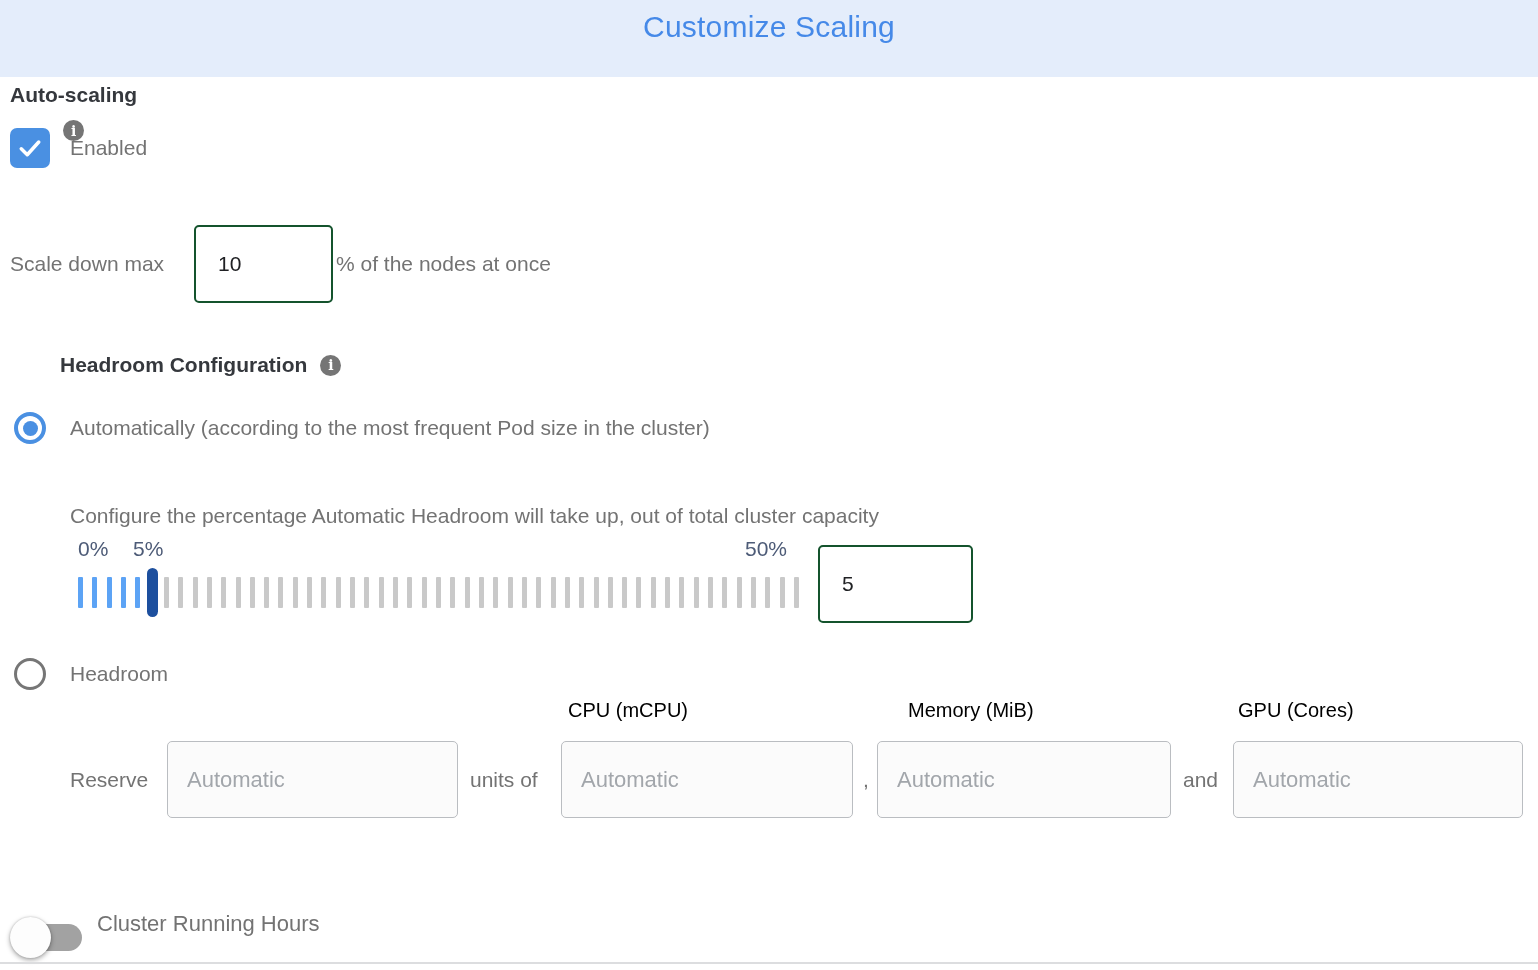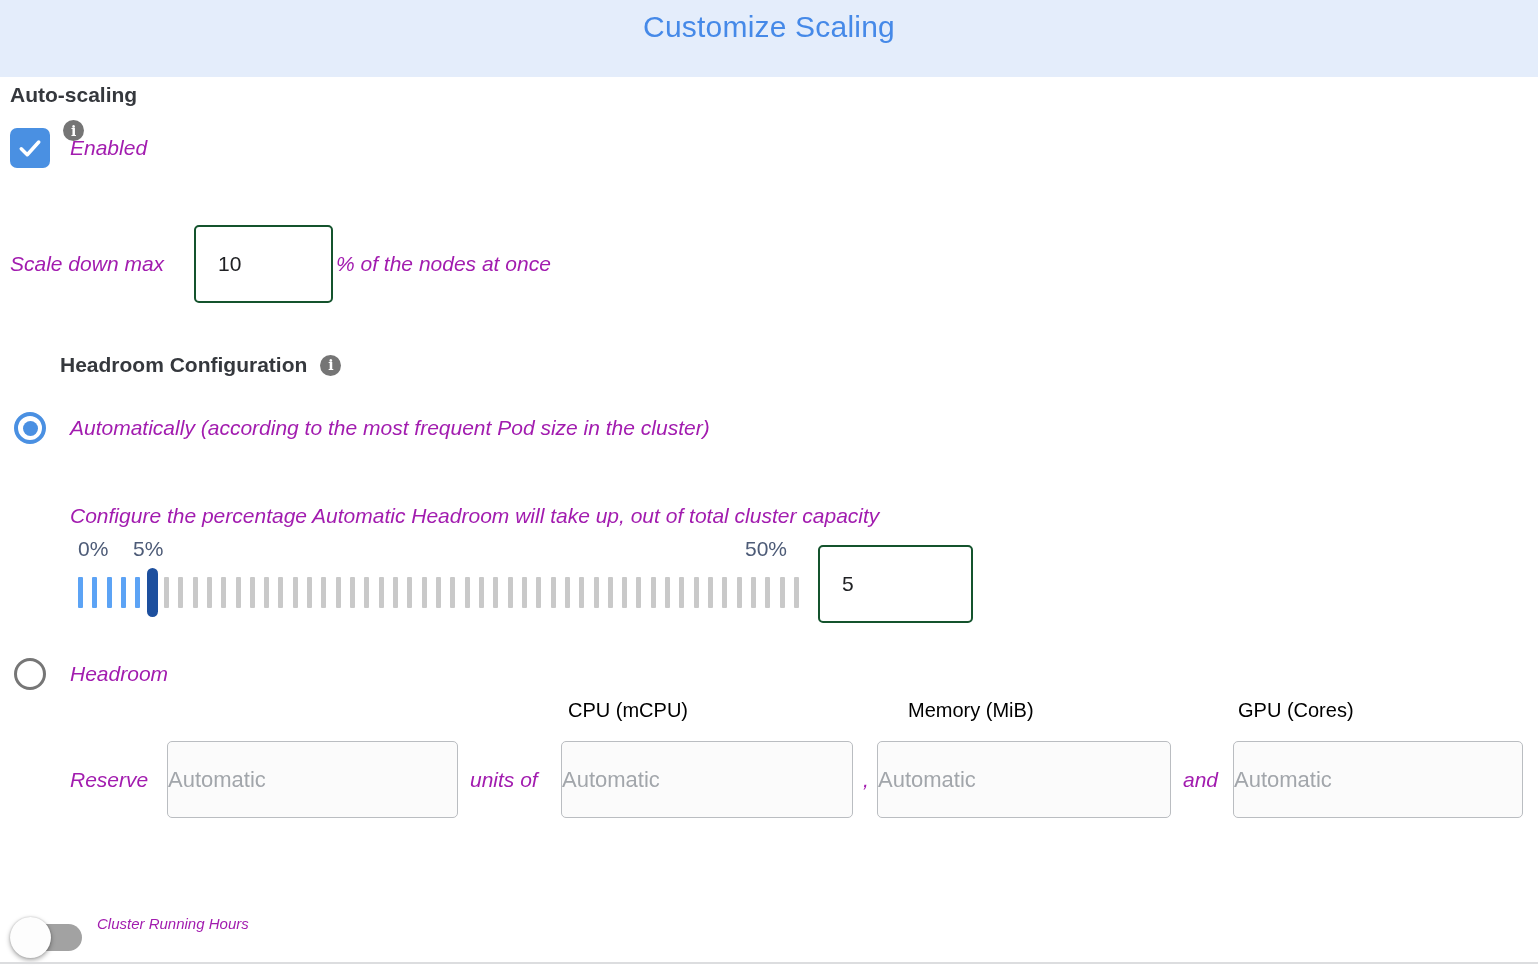--- a/index.html
+++ b/index.html
@@ -21,21 +21,21 @@
   }
 
   .section-label { font-size:21px; font-weight:700; color:#35383D; display:flex; align-items:center; gap:13px; }
   .info-icon {
     width:21px; height:21px; border-radius:50%; background:#757575; color:#fff;
     display:inline-flex; align-items:center; justify-content:center;
     font-size:14px; font-weight:700; font-family:"DejaVu Serif", serif;
     cursor:default; flex:0 0 auto;
   }
 
-  .body-text { font-size:21px; color:#a21caf; line-height:26px; white-space:nowrap;font-style:italic; }
+  .body-text { font-size:21px; color:#737373; line-height:26px; white-space:nowrap; }
 
   
   .checkbox {
     position:absolute; width:40px; height:40px; border-radius:7px; background:#4A90E2;
     display:flex; align-items:center; justify-content:center; cursor:pointer;
   }
   .checkbox svg { width:30px; height:30px; }
 
   
   .radio {
@@ -50,21 +50,21 @@
   .value-input {
     position:absolute; border:2px solid #14532d; border-radius:5px; background:#fff;
     font-family:"Liberation Sans", sans-serif; font-size:21px; color:#202124;
     padding-left:22px; outline:none;
   }
 
   
   .auto-input {
     position:absolute; border:1.5px solid #BABDC1; border-radius:5px; background:#FBFBFB;
     font-family:"Liberation Sans", sans-serif; font-size:22px; color:#202124;
-    outline:none;
+    padding-left:19px; outline:none;
   }
   .auto-input::placeholder { color:#A2A6AB; opacity:1; }
 
   
   .slider-label { position:absolute; font-size:21px; color:#4D5B77; white-space:nowrap; }
   .ticks {
     position:absolute; left:78px; top:577px; width:725px; height:31px; cursor:pointer;
   }
   .tick {
     position:absolute; top:0; width:5px; height:31px; background:#C9C9C9; border-radius:1px;
@@ -195,15 +195,15 @@
 <input class="auto-input" style="left: 561px; top: 741px; width: 292px; height: 77px;" placeholder="Automatic">
 <span class="abs body-text" style="left:863px; top:767px;">,</span>
 <input class="auto-input" style="left: 877px; top: 741px; width: 294px; height: 77px;" placeholder="Automatic">
 <span class="abs body-text" style="left:1183px; top:767px;">and</span>
 <input class="auto-input" style="left: 1233px; top: 741px; width: 290px; height: 77px;" placeholder="Automatic">
 
 <div class="toggle">
   <span class="track"></span>
   <span class="knob"></span>
 </div>
-<span class="abs body-text" style="left:97px; top:911px; font-size:15px;">Cluster Running Hours</span>
+<span class="abs body-text" style="left:97px; top:911px; font-size:22px;">Cluster Running Hours</span>
 
 <div class="divider"></div>
 
 </body></html>

